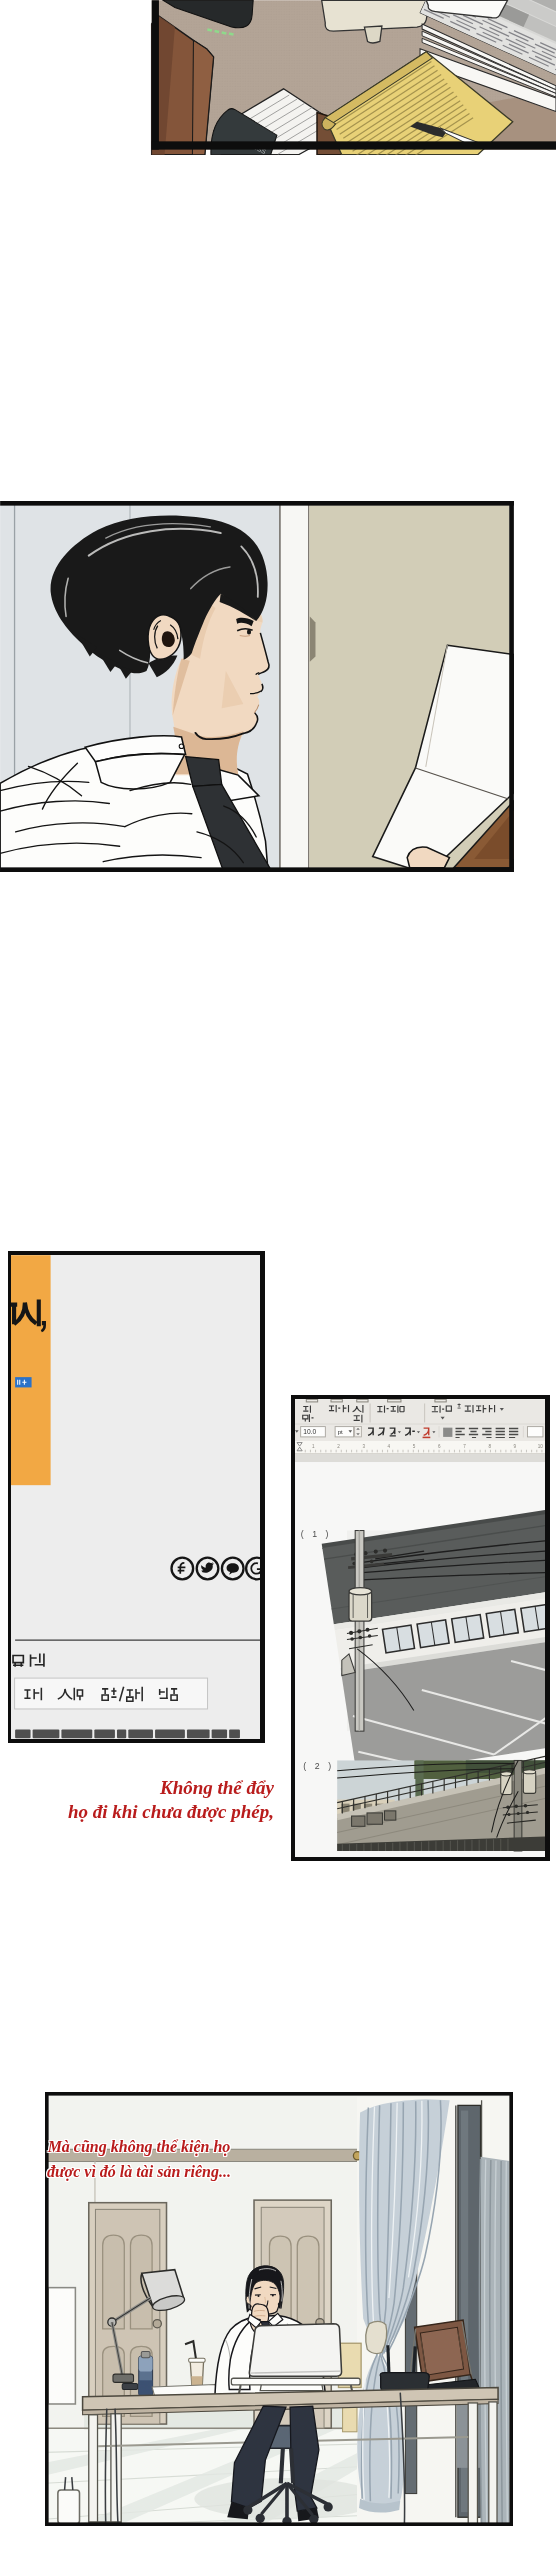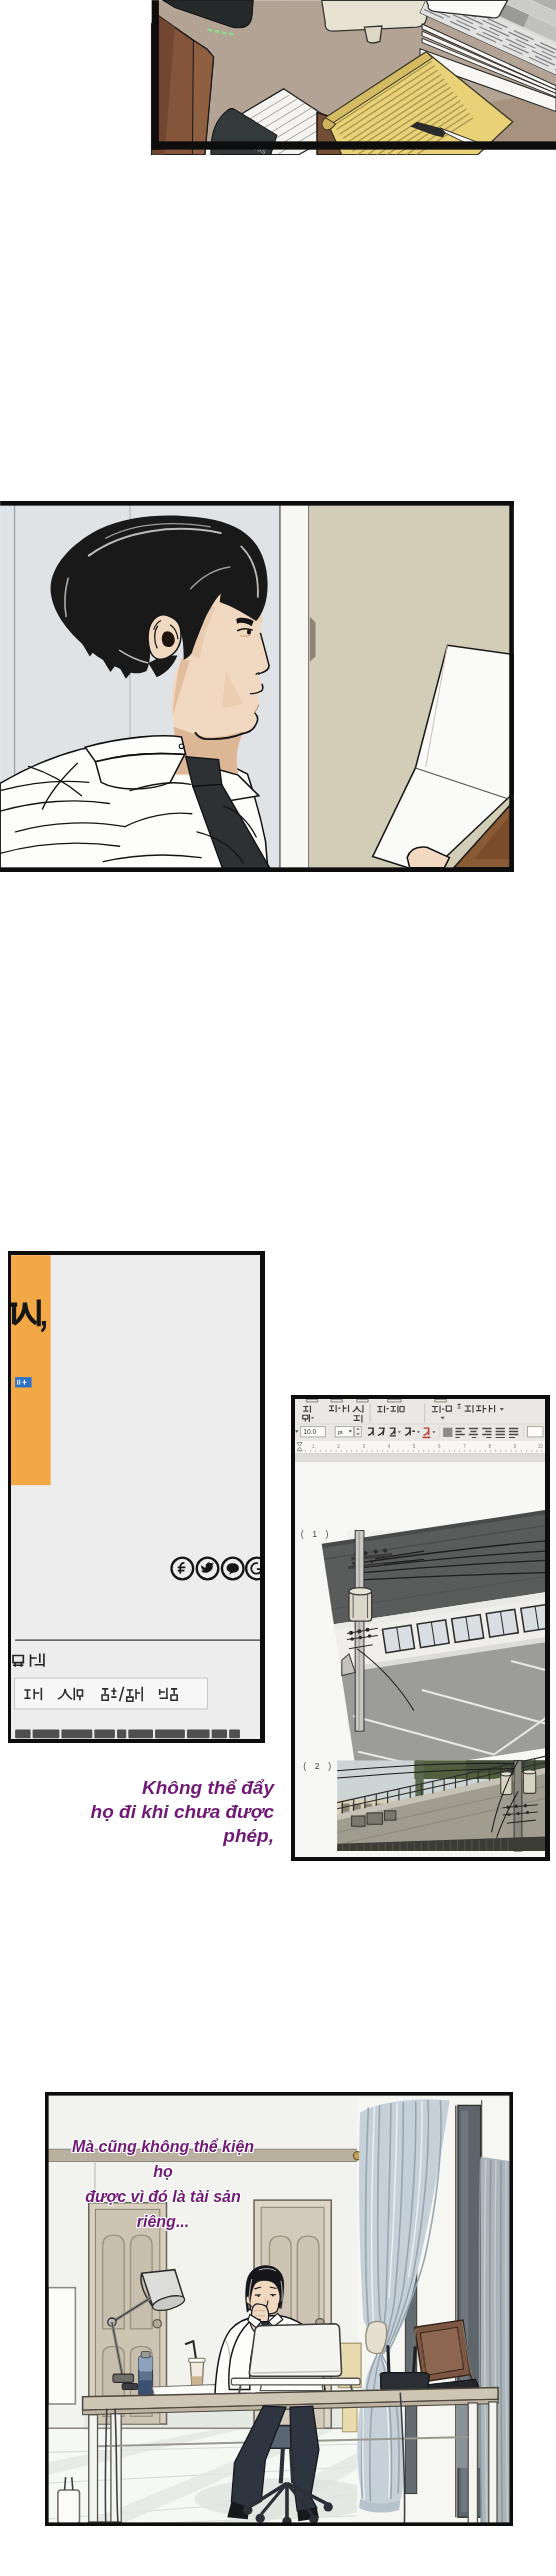--- a/index.html
+++ b/index.html
@@ -1,18 +1,18 @@
 <!DOCTYPE html>
 <html style="font-size:8.2px"><head>
 <meta charset="utf-8">
 <style>
 html,body{margin:0;padding:0;background:#ffffff;}
 #page{position:relative;width:556px;height:2648px;background:#ffffff;overflow:hidden;font-family:"Liberation Sans",sans-serif;}
 .abs{position:absolute;}
-.script{font-family:Liberation Sans, sans-serif;font-style:italic;font-weight:bold;color:#701a75;
+.script{font-family:Liberation Serif, serif;font-style:italic;font-weight:bold;color:#b91c1c;
   text-shadow:-1px -1px 0 #fff,1px -1px 0 #fff,-1px 1px 0 #fff,1px 1px 0 #fff,0 -1px 0 #fff,0 1px 0 #fff,-1px 0 0 #fff,1px 0 0 #fff;}
 </style>
 </head>
 <body>
 <div id="page">
 
 <svg class="abs" style="left:144px;top:0px" width="412" height="155" viewBox="0 0 800 300">
 <defs>
 <pattern id="dots" width="5" height="5" patternUnits="userSpaceOnUse">
 <rect width="5" height="5" fill="#b3a496"></rect>
@@ -943,16 +943,16 @@
 <path d="M136 615 C140 700 138 780 142 843"></path>
 <path d="M690 584 C696 680 700 770 698 843"></path>
 </g>
 
 <rect x="25" y="773" width="42" height="66" rx="6" fill="#fbfbf9" stroke="#6e6d65" stroke-width="3"></rect>
 <path d="M38 773 L40 748 M54 773 L52 748" stroke="#3a3e42" stroke-width="3" fill="none"></path>
 
 <rect x="0" y="0" width="909" height="843" fill="none" stroke="#0d0d0d" stroke-width="14"></rect>
 </svg>
 
-<div class="abs script" style="left:64px;top:2134px;width:198px;font-size:16px;line-height:25px;text-align:center;">Mà cũng không thể kiện họ<br>được vì đó là tài sản riêng...</div>
+<div class="abs script" style="left:40px;top:2134px;width:198px;font-size:16px;line-height:25px;text-align:center;">Mà cũng không thể kiện họ<br>được vì đó là tài sản riêng...</div>
 
 </div>
 
 
 </body></html>

